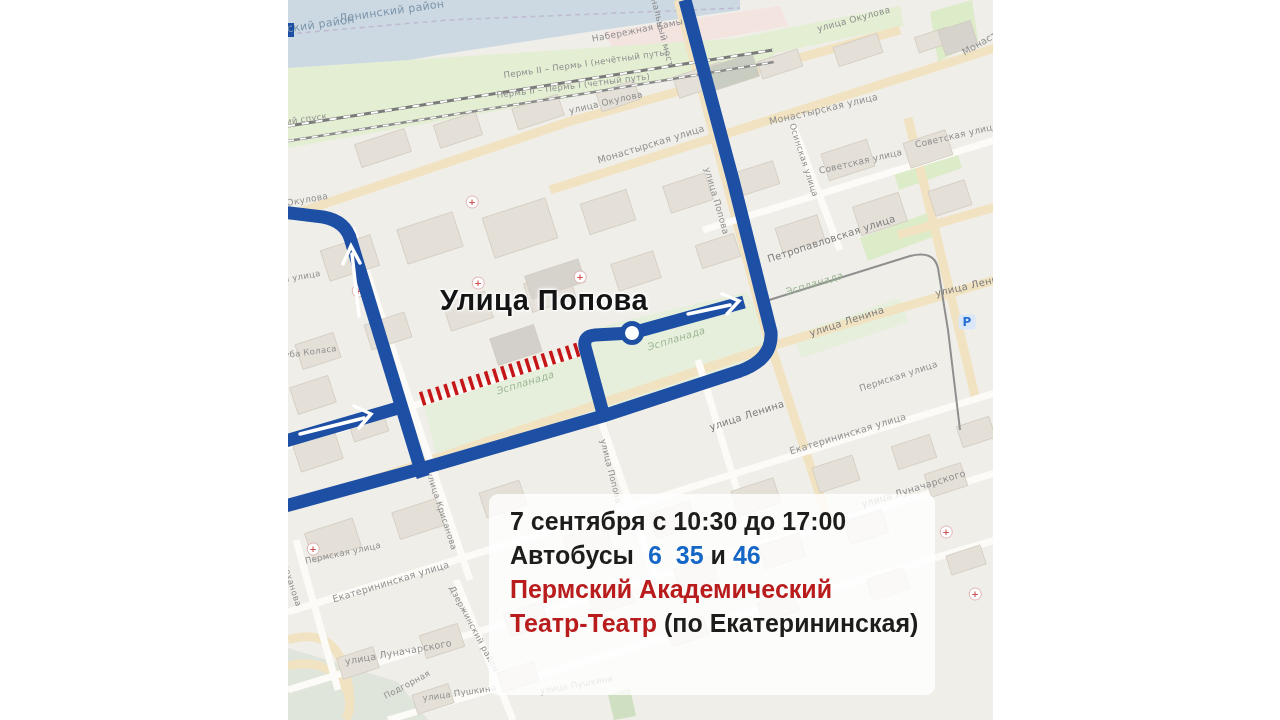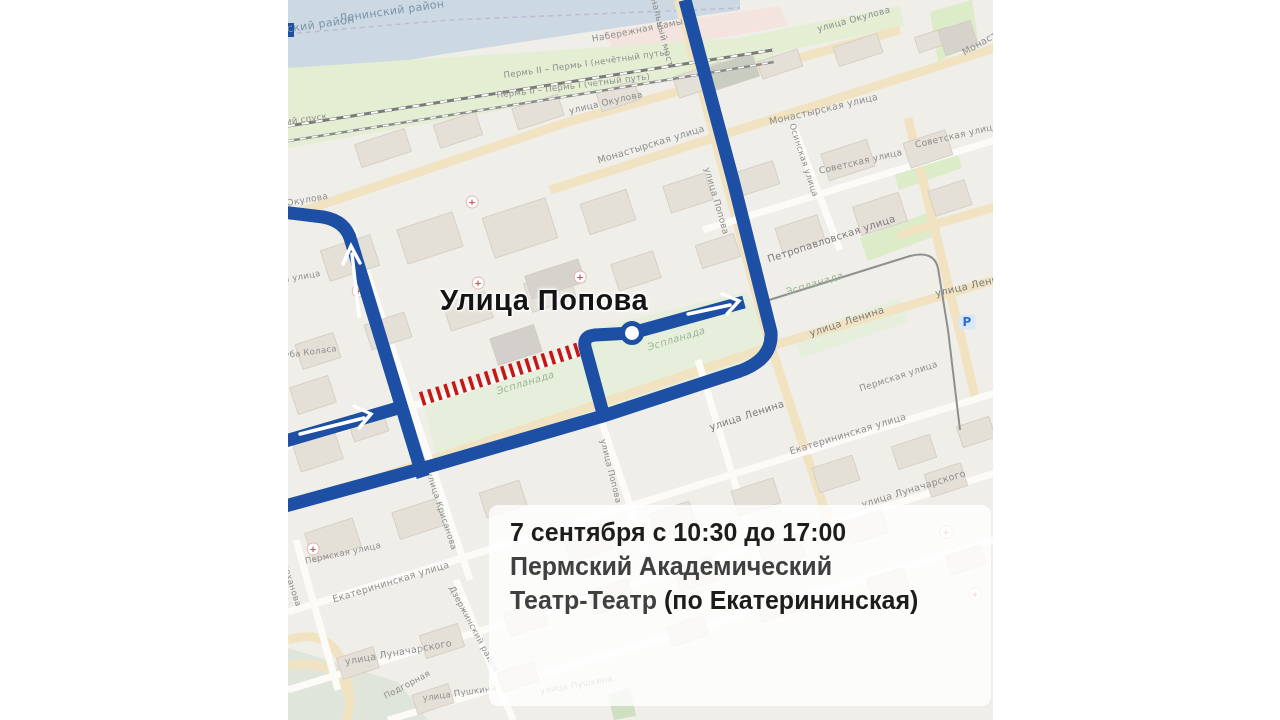--- a/index.html
+++ b/index.html
@@ -15,21 +15,21 @@
   .poi.cross{color:#cf5050;background:#ffffff;border-radius:50%;padding:1px 1.5px;
              box-shadow:0 0 0 1px #e0b7b7;font-weight:bold;}
   .poi.parking{color:#2a6fd4;background:#d9e7f8;border-radius:3px;padding:1px 4px;
                font-weight:bold;font-size:12px;line-height:13px;}
   #annotation{position:absolute;font-weight:bold;font-size:29px;color:#141414;letter-spacing:.5px;
               text-shadow:0 0 3px #fff,0 0 6px #fff,1px 1px 2px #fff,-1px -1px 2px #fff;}
   #infobox{position:absolute;background:rgba(255,255,255,.8);border-radius:9px;
            padding:10px 0 0 21px;box-sizing:border-box;}
   #infobox .ln{font-weight:bold;font-size:25px;line-height:34px;color:#1d1d1b;white-space:nowrap;}
   #infobox .blue{color:#1467c6;}
-  #infobox .red{color:#404040;}
+  #infobox .red{color:#b91c1c;}
   #infobox .gap{margin-left:14px;}
 </style>
 </head>
 <body>
 <div id="stage">
 
 <div id="map">
   <svg id="base-art" width="705" height="720" viewBox="0 0 705 720">
 
     <path d="M0,0 L452,0 L452,10 L300,32 L150,55 L0,82 Z" fill="#ccd9e3"></path>
@@ -159,22 +159,23 @@
           <path d="M66,406 L83,414 L71,428"></path>
       <path d="M400,314 L442,305"></path>
           <path d="M434,294 L451,301 L439,314"></path>
     </g>
 
     <circle cx="344" cy="333" r="9.5" fill="#ffffff" stroke="#1d4fa5" stroke-width="5"></circle>
   </svg>
 
   <div id="annotation" style="left:152px;top:284px;z-index:5">Улица Попова</div>
 
-  <div id="infobox" style="left:201px;top:505px;width:502px;height:201px;z-index:6">
+  <div id="infobox" style="left:201px;top:494px;width:446px;height:201px;z-index:6">
     <div class="ln">7 сентября с 10:30 до 17:00</div>
+    <div class="ln"><span>Автобусы</span><span class="blue gap">6</span><span class="blue gap">35</span> <span>и</span> <span class="blue">46</span></div>
     <div class="ln red">Пермский Академический</div>
     <div class="ln"><span class="red">Театр-Театр</span> <span>(по Екатерининская)</span></div>
   </div>
 <div class="map-label" style="left: 50px; top: 12px; font-size: 11px; color: rgb(124, 149, 171); transform: rotate(-8deg); z-index: 2;">Ленинский район</div>
       <div class="map-label" style="left: -56px; top: 30px; font-size: 11px; color: rgb(124, 149, 171); transform: rotate(-8deg); z-index: 2;">Дзержинский район</div>
       <div class="map-label" style="left: 303px; top: 34px; font-size: 9px; transform: rotate(-11deg); z-index: 2;">Набережная Камы</div>
       <div class="map-label" style="left: 215px; top: 70px; font-size: 8.5px; transform: rotate(-8deg); z-index: 2;">Пермь II – Пермь I (нечётный путь)</div>
       <div class="map-label" style="left: 208px; top: 90px; font-size: 8.5px; transform: rotate(-7deg); z-index: 2;">Пермь II – Пермь I (четный путь)</div>
       <div class="map-label" style="left: 280px; top: 106px; font-size: 9px; transform: rotate(-13deg); z-index: 2;">улица Окулова</div>
       <div class="map-label" style="left: 528px; top: 24px; font-size: 9px; transform: rotate(-15deg); z-index: 2;">улица Окулова</div>

